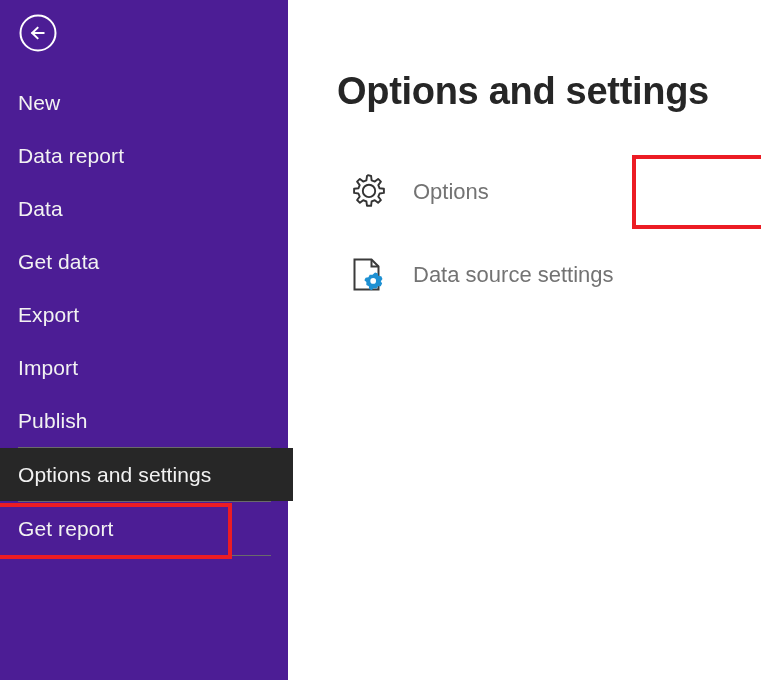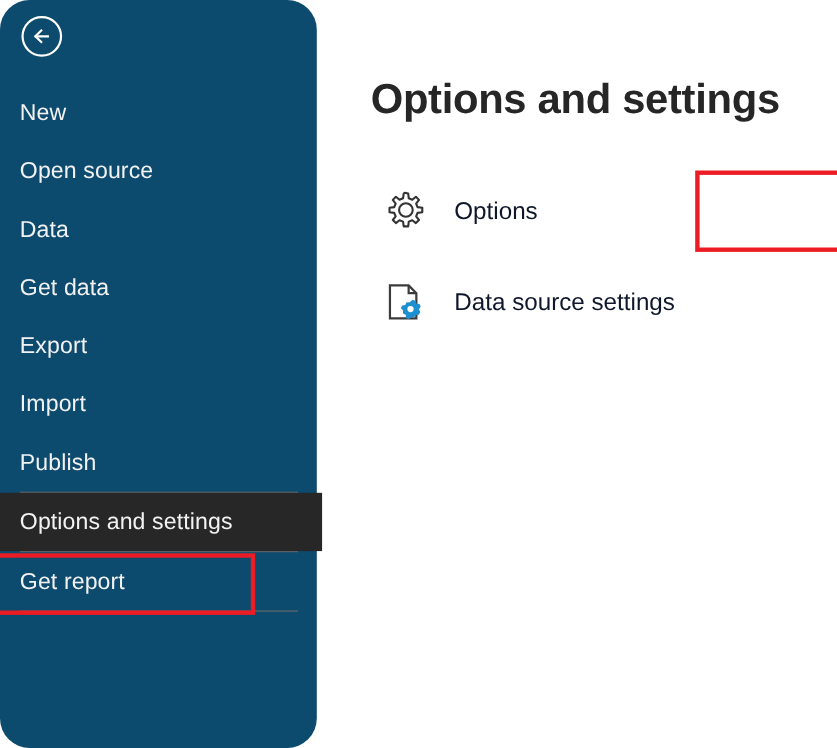--- a/index.html
+++ b/index.html
@@ -20,22 +20,21 @@
     background: #ffffff;
   }
 
   
   #sidebar {
     position: absolute;
     left: 0;
     top: 0;
     width: 288px;
     height: 680px;
-    background: #0c4a6e;
-    border-radius: 27px;
+    background: #4c1d95;
   }
 
   #back-button {
     position: absolute;
     left: 18px;
     top: 13px;
     width: 40px;
     height: 40px;
     border-radius: 50%;
     cursor: pointer;
@@ -109,21 +108,21 @@
     width: 46px;
     height: 48px;
     display: flex;
     align-items: center;
     justify-content: center;
     flex: 0 0 auto;
   }
   .action-label {
     margin-left: 22px;
     font-size: 22px;
-    color: #0f172a;
+    color: #737373;
     font-weight: 400;
   }
 
   
   .annotation-box {
     position: absolute;
     border: 4px solid #ec1c24;
     box-sizing: border-box;
     pointer-events: none;
   }
@@ -154,21 +153,21 @@
         <path d="M19.5 14.8 L14.2 20 L19.5 25.2" fill="none" stroke="#ffffff" stroke-width="2" stroke-linecap="square" stroke-linejoin="miter"></path>
       </svg>
     </div>
 
     <div class="nav-list" id="nav-list">
 
     <div class="nav-item">
           <span>New</span>
         </div>
         <div class="nav-item">
-          <span>Open source</span>
+          <span>Data report</span>
         </div>
         <div class="nav-item">
           <span>Data</span>
         </div>
         <div class="nav-item">
           <span>Get data</span>
         </div>
         <div class="nav-item">
           <span>Export</span>
         </div>

